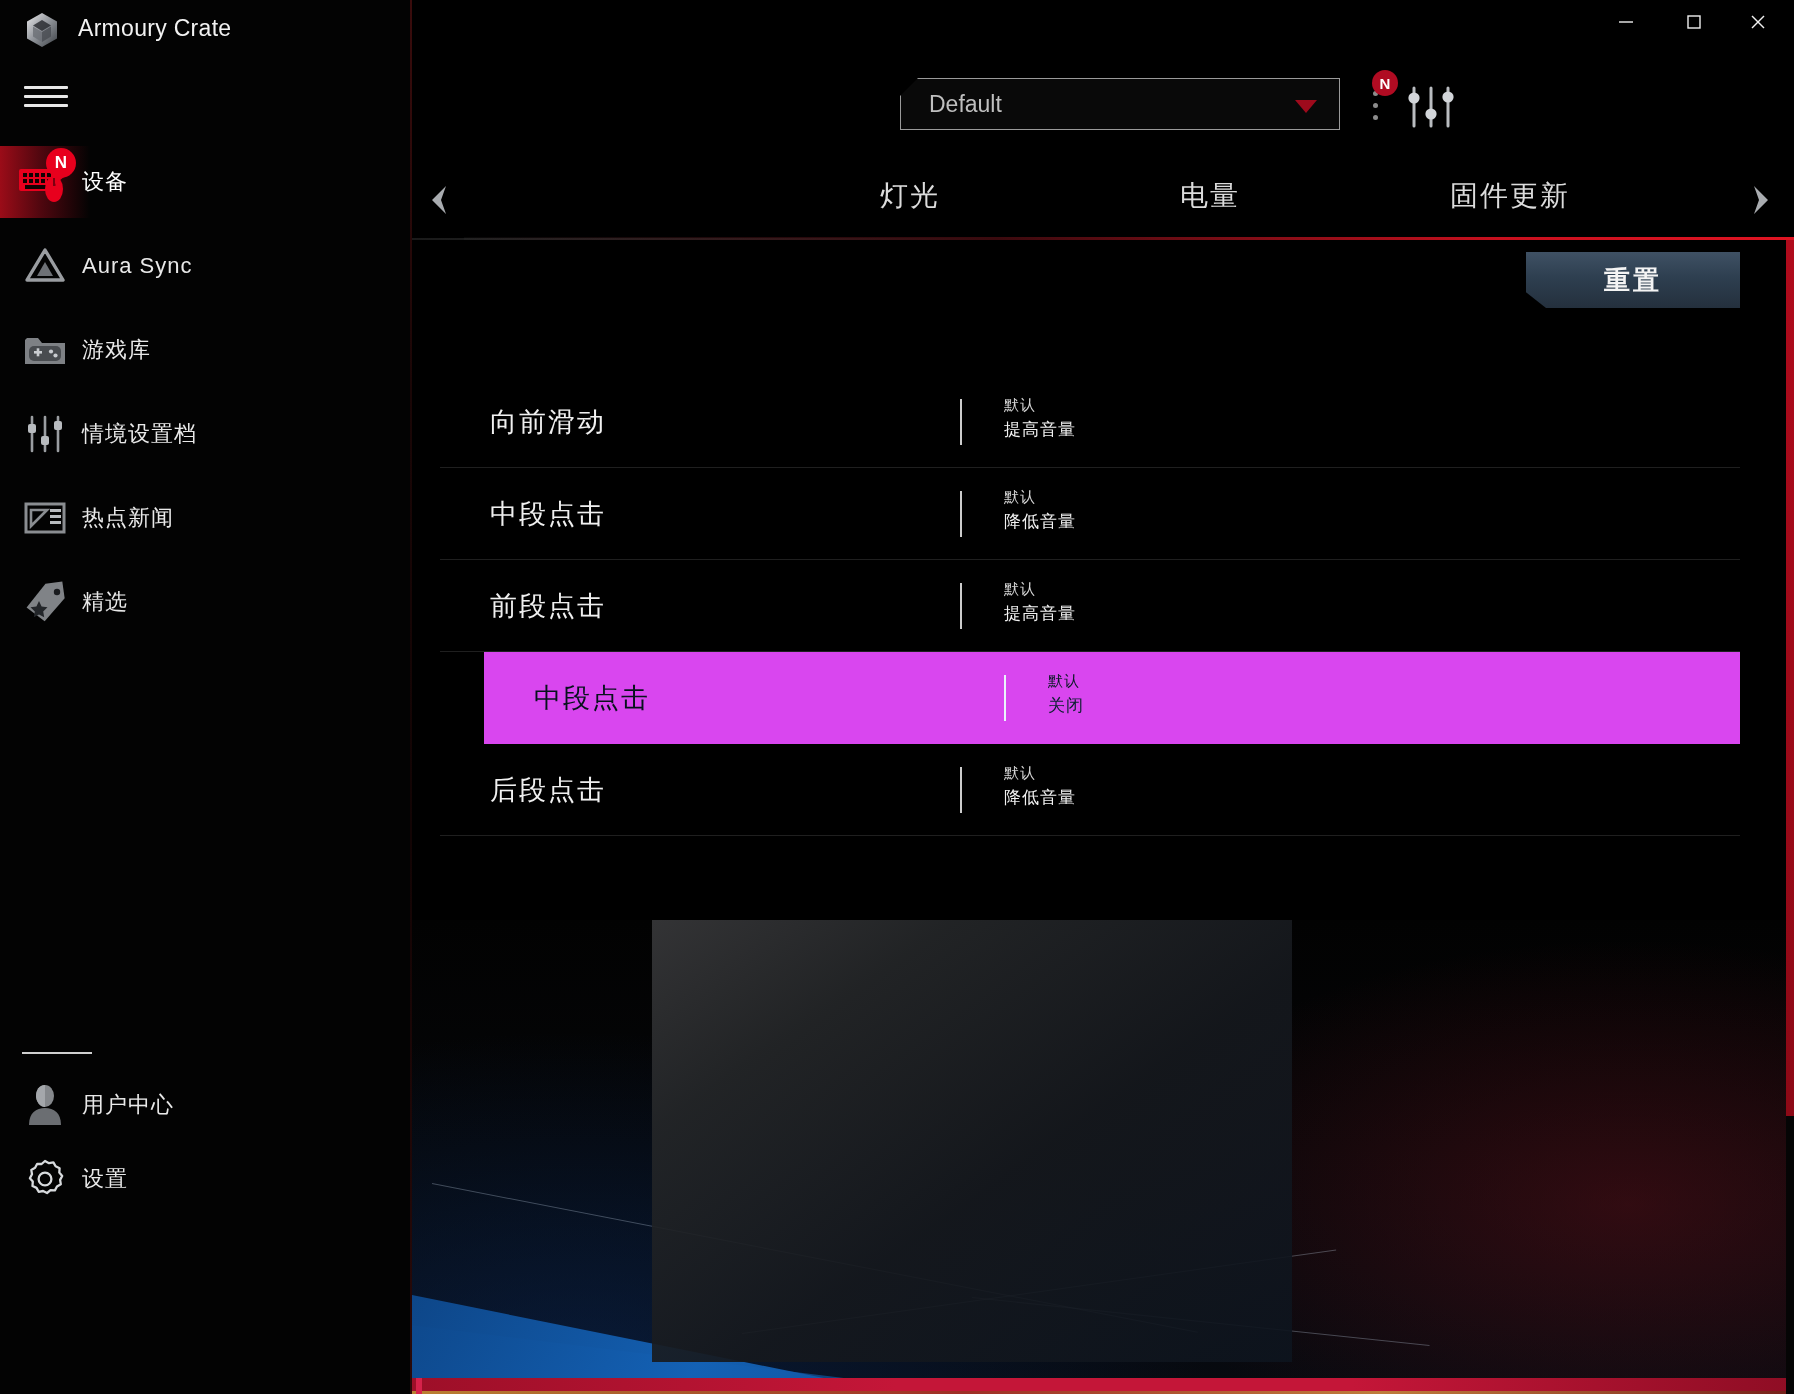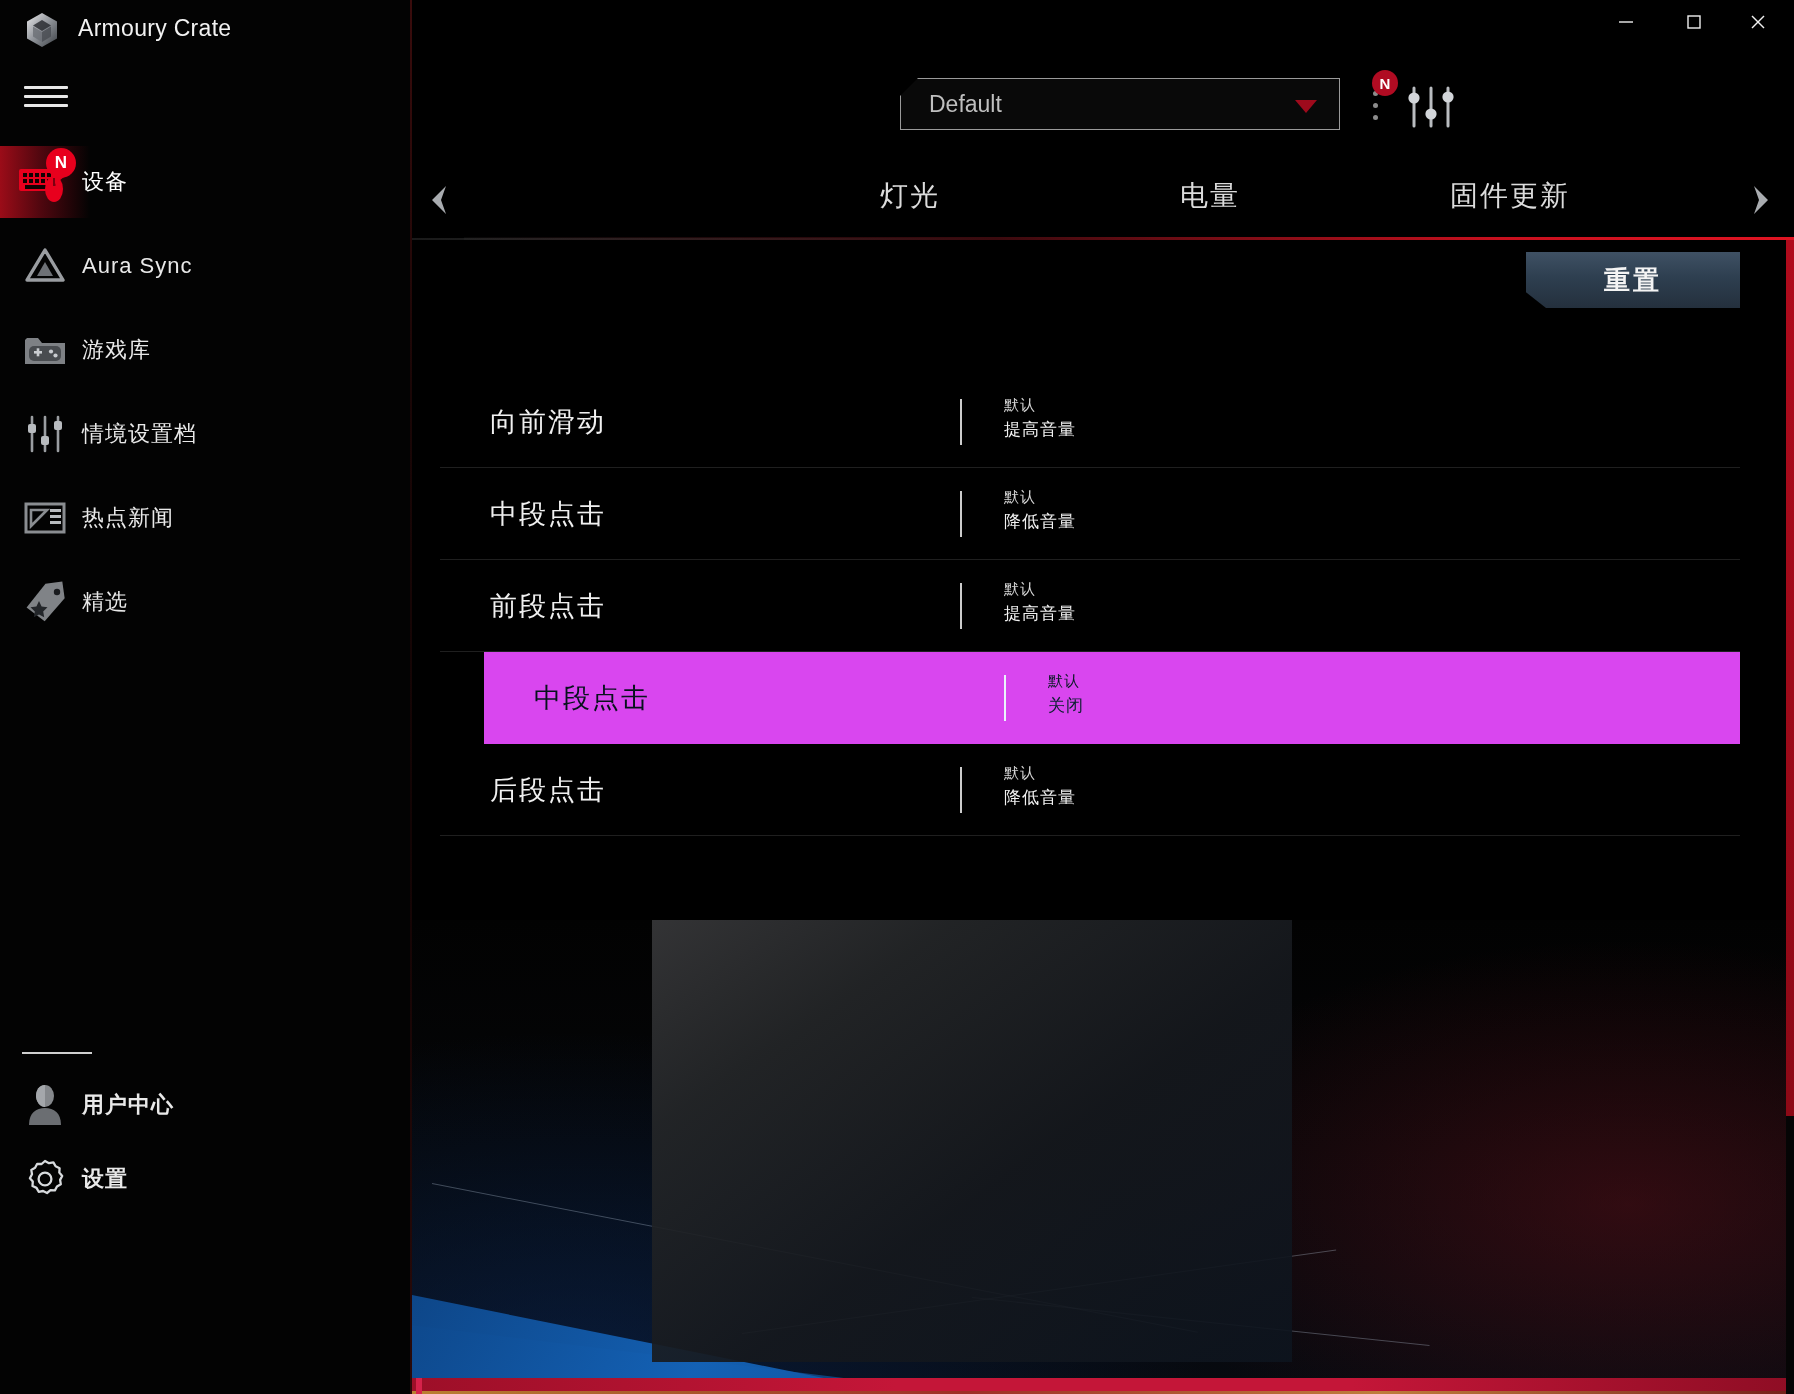--- a/index.html
+++ b/index.html
@@ -39,21 +39,21 @@
   }
   .nav-item.active .ic, .nav-item.active .lb { position:relative; z-index:2; }
   .badge-n {
     position:absolute; left:46px; top:8px; width:30px; height:30px; border-radius:50%;
     background:#e8001d; color:#fff; font-size:17px; font-weight:bold;
     display:flex; align-items:center; justify-content:center; z-index:4;
   }
   .nav-arrow { position:absolute; left:55px; top:30px; width:0; height:0;
                border-left:9px solid #e8001d; border-top:7px solid transparent; border-bottom:7px solid transparent; z-index:3; }
 
-  .sb-bottom { position:absolute; left:0; bottom:178px; width:412px;font-weight:bold; }
+  .sb-bottom { position:absolute; left:0; bottom:178px; width:412px; }
   .sb-divider { width:70px; height:2px; background:#cfcfcf; margin-left:22px; margin-bottom:14px; }
   .sb-bottom .nav-item { height:74px; }
 
   
   .main { position:absolute; left:412px; top:0; width:1382px; height:1394px; background:#000; overflow:hidden; }
 
   
   .profilebar { position:absolute; left:0; top:58px; width:1382px; height:98px; }
   .profile-select {
     position:absolute; left:488px; top:20px; width:440px; height:52px;

